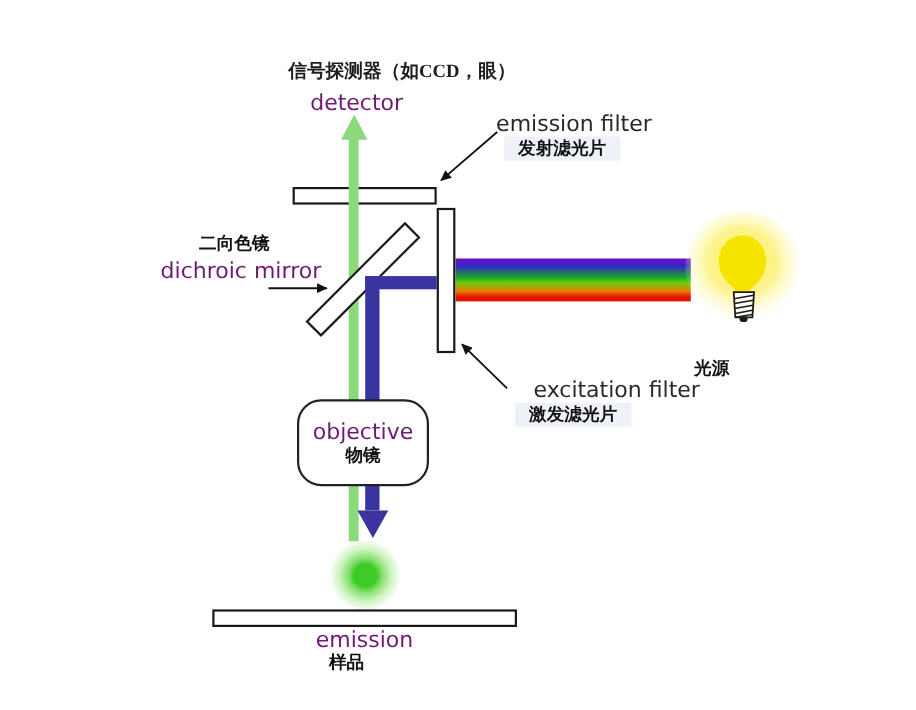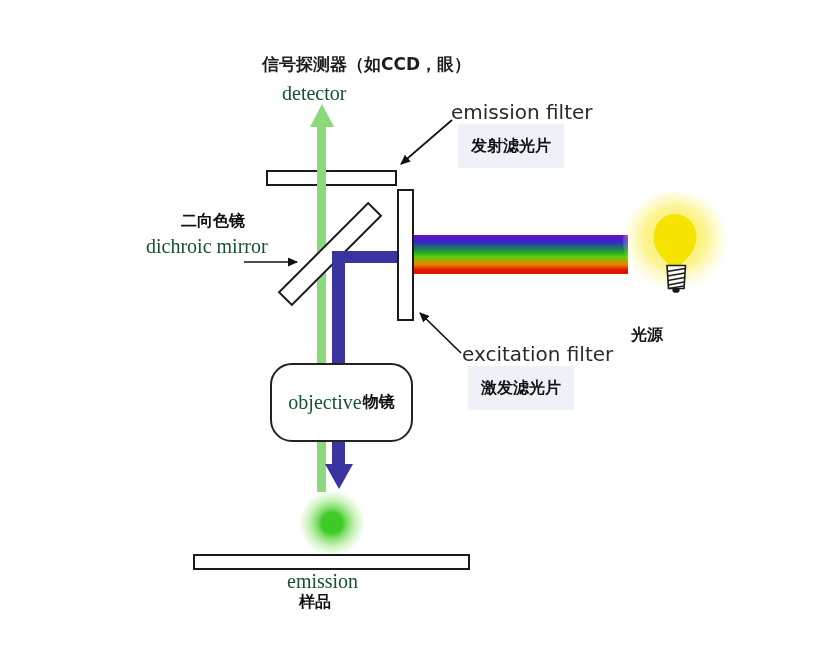--- a/index.html
+++ b/index.html
@@ -2,64 +2,64 @@
 <html style="--emission-beam-green: #8cd97c; --excitation-beam-blue: #39349f; --specimen-glow-green: #3fcb27; --bulb-yellow: #f6e400; --bulb-glow-yellow: #fbf06a; --label-highlight-bg: #eef2f8; --outline-black: #1a1a1a;"><head>
 <meta charset="utf-8">
 <style>
   html,body{margin:0;padding:0;background:#fff;}
   #stage{
     position:relative;width:833px;height:645px;background:#ffffff;overflow:hidden;
     font-family:"DejaVu Sans","Liberation Sans",sans-serif;color:#1d1d1d;
   }
   .abs{position:absolute;}
   .txt{white-space:nowrap;line-height:1.15;}
-  .en{font-size:20px;color:#14532d;font-family:Liberation Serif, serif;}
+  .en{font-size:20px;color:#701a75;}
   .en-sm{font-size:20px;color:#2a2a2a;}
   .zh{font-size:16px;font-weight:bold;color:#111;}
-  .zh-chip{background:var(--label-highlight-bg,#eef2f8);padding:13px 13px;}
+  .zh-chip{background:var(--label-highlight-bg,#eef2f8);padding:2px 13px;}
 
   
   .green-shaft{left:317px;top:123px;width:9px;height:369px;background:var(--emission-beam-green,#8cd97c);z-index:2;}
   .green-head{left:310px;top:104px;width:0;height:0;border-left:12px solid transparent;
     border-right:12px solid transparent;border-bottom:23px solid var(--emission-beam-green,#8cd97c);z-index:2;}
   .blue-h{left:332px;top:251px;width:66px;height:12px;background:var(--excitation-beam-blue,#39349f);z-index:4;}
   .blue-v{left:332px;top:251px;width:13px;height:213px;background:var(--excitation-beam-blue,#39349f);z-index:4;}
   .blue-head{left:325px;top:464px;width:0;height:0;border-left:14px solid transparent;
     border-right:14px solid transparent;border-top:25px solid var(--excitation-beam-blue,#39349f);z-index:4;}
   .rainbow{left:414px;top:235px;width:214px;height:39px;z-index:1;}
 
   
   .emission-filter{left:266px;top:170px;width:131px;height:16px;background:#fff;border:2px solid #1a1a1a;box-sizing:border-box;z-index:1;}
   .excitation-filter{left:397px;top:189px;width:17px;height:132px;background:#fff;border:2px solid #1a1a1a;box-sizing:border-box;z-index:4;}
   .mirror{left:266px;top:244px;width:128px;height:20px;background:#fff;border:2px solid #1a1a1a;
     box-sizing:border-box;transform:rotate(-45deg);z-index:3;}
-  .objective{left:270px;top:363px;width:143px;height:79px;background:#fff;border:2px solid #222;border-radius:22px;
-    box-sizing:border-box;z-index:5;display:flex;flex-direction:row;align-items:center;justify-content:center;gap:1px;}
+  .objective{left:270px;top:363px;width:120px;height:79px;background:#fff;border:2px solid #222;border-radius:22px;
+    box-sizing:border-box;z-index:5;display:flex;flex-direction:column;align-items:center;justify-content:center;gap:1px;}
   .objective .en{font-size:20px;}
   .objective .zh{font-size:16px;text-align:center;}
   .slide{left:193px;top:554px;width:277px;height:16px;background:#fff;border:2px solid #1a1a1a;box-sizing:border-box;z-index:1;}
   .glow-dot{left:300px;top:491px;width:64px;height:64px;z-index:1;border-radius:50%;
     background:radial-gradient(circle,
       var(--specimen-glow-green,#3fcb27) 0 23%,
       rgba(90,214,60,0.75) 34%,
       rgba(130,225,95,0.40) 52%,
       rgba(160,235,130,0.18) 66%,
       rgba(255,255,255,0) 74%);}
 
   .overlay-svg{left:0;top:0;z-index:7;pointer-events:none;}
   .bulb-svg{left:618px;top:192px;z-index:1;}
 
   
-  .lbl-title{left:262px;top:55px;font-size:17px;font-weight:bold;z-index:6;}
+  .lbl-title{left:262px;top:55px;font-size:17px;font-weight:bold;z-index:6;font-family:Liberation Serif, serif;}
   .lbl-detector{left:282px;top:82px;z-index:6;}
   .lbl-emission-en{left:451px;top:101px;z-index:6;}
   .lbl-emission-zh{left:458px;top:124px;z-index:6;}
   .lbl-dichroic-zh{left:181px;top:212px;z-index:6;}
   .lbl-dichroic-en{left:146px;top:235px;z-index:6;}
-  .lbl-excitation-en{left:462px;top:343px;z-index:6;text-align:center;}
+  .lbl-excitation-en{left:485px;top:343px;z-index:6;text-align:center;}
   .lbl-excitation-zh{left:468px;top:366px;z-index:6;}
   .lbl-light-en{left:621px;top:300px;z-index:6;}
   .lbl-light-zh{left:631px;top:326px;z-index:6;}
   .lbl-specimen-en{left:287px;top:570px;z-index:6;}
   .lbl-specimen-zh{left:299px;top:593px;z-index:6;}
 </style>
 </head>
 <body>
 
 <div id="stage">

